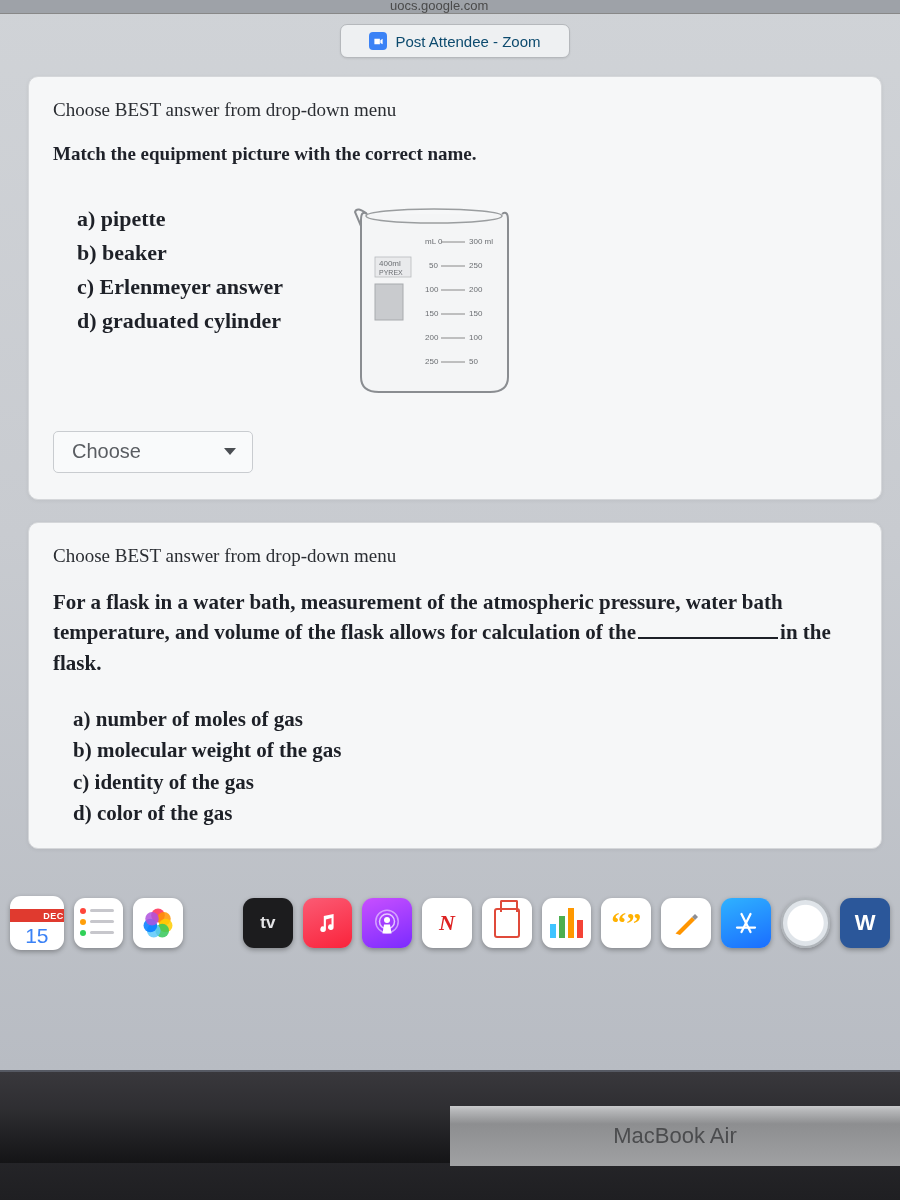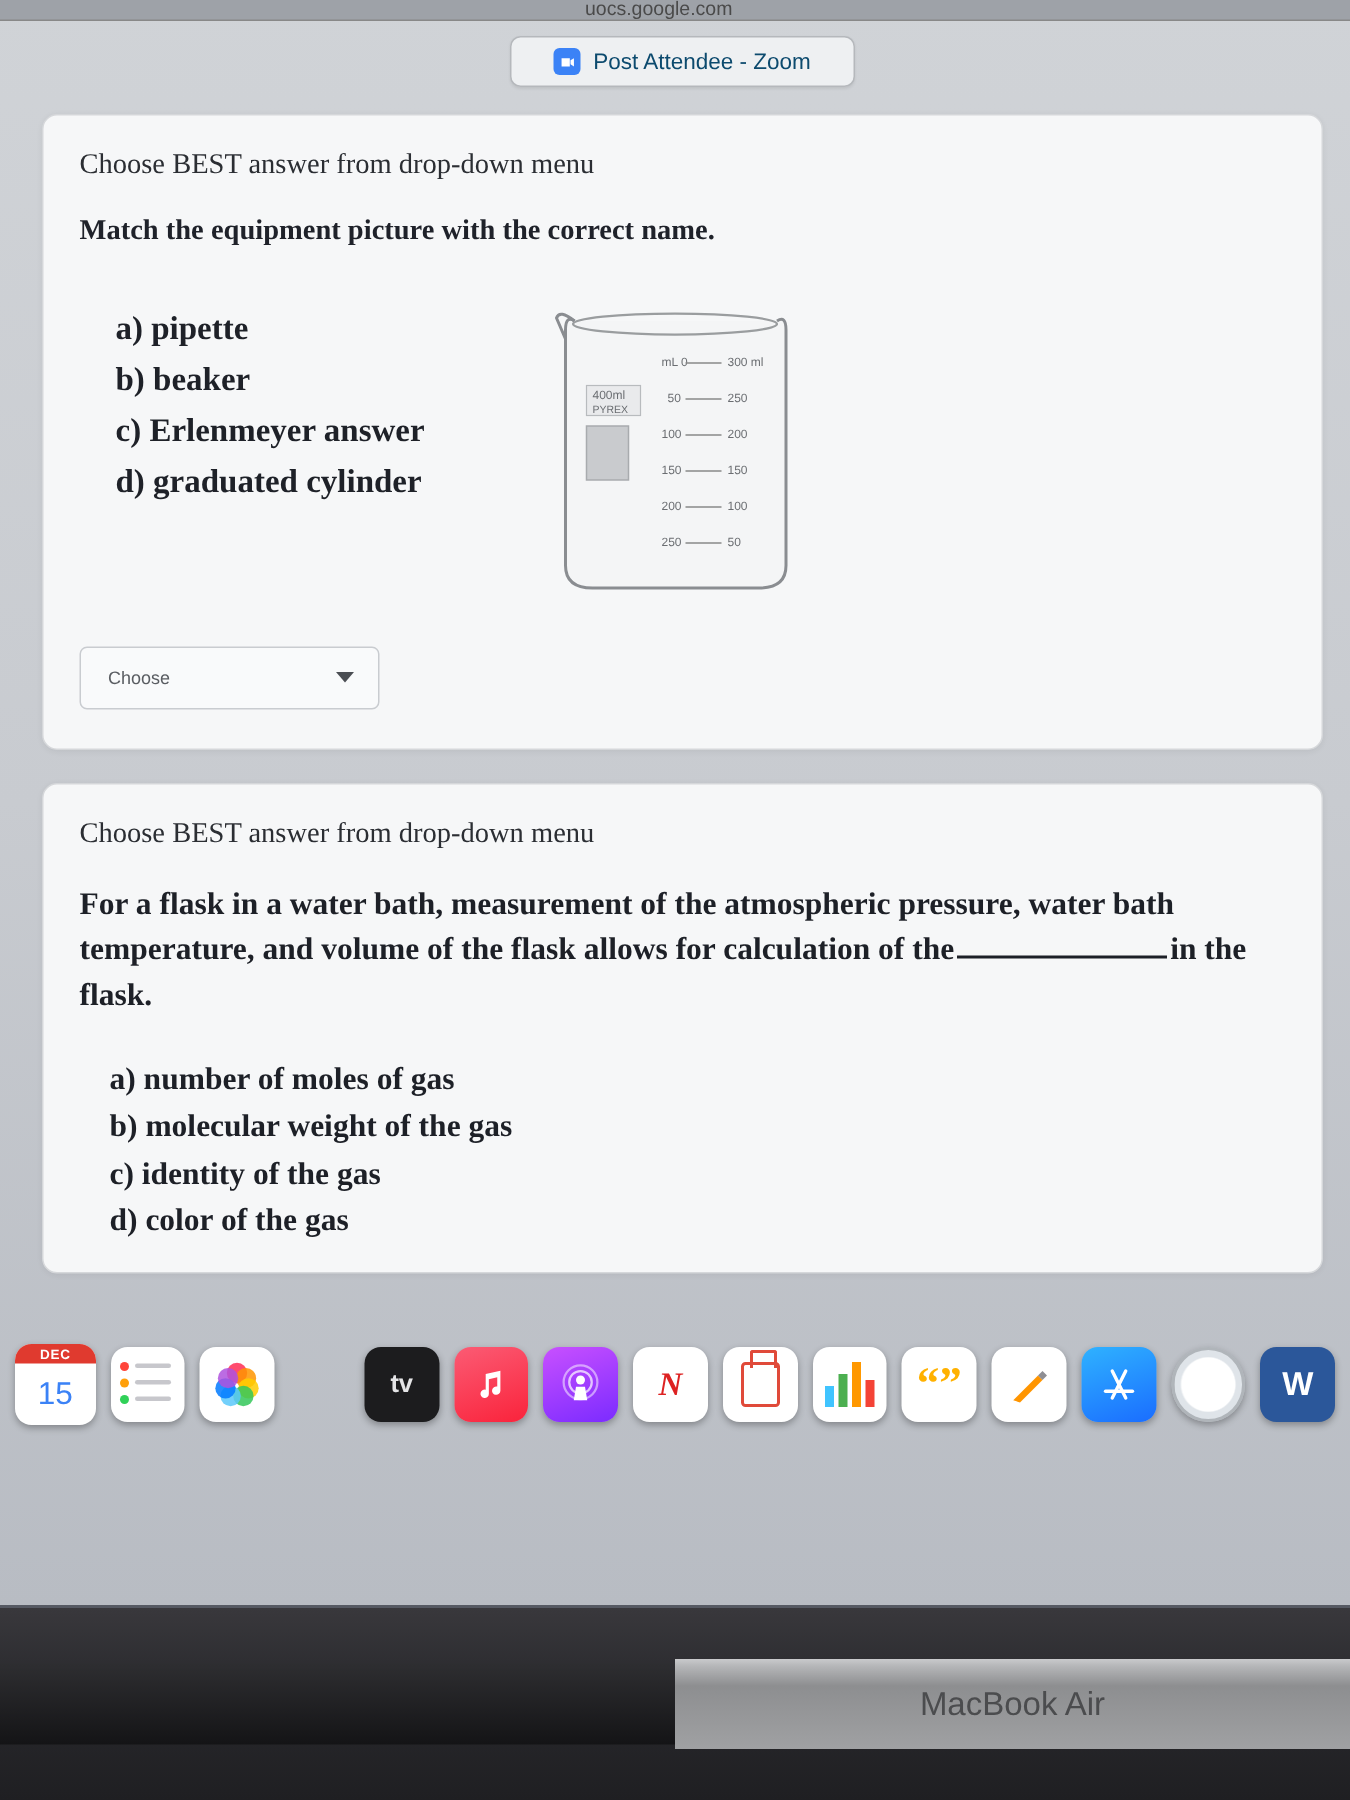--- a/index.html
+++ b/index.html
@@ -72,21 +72,21 @@
   .q-heading {
     font-family: Georgia, "Times New Roman", serif;
     font-weight: bold;
     font-size: 19px;
     color: #1f222a;
     line-height: 1.35;
     margin-bottom: 26px;
   }
   .q-body-row {
     display: flex;
-    gap: 30px;
+    gap: 14px;
     align-items: flex-start;
     margin-top: 35px;
   }
   .options {
     font-family: Georgia, "Times New Roman", serif;
     font-size: 22px;
     font-weight: bold;
     color: #1e2128;
     line-height: 1.55;
     padding-left: 24px;
@@ -107,21 +107,21 @@
     margin-top: 34px;
     width: 200px;
     height: 42px;
     background: #f9fafb;
     border: 1px solid #c9ccd0;
     border-radius: 5px;
     display: flex;
     align-items: center;
     justify-content: space-between;
     padding: 0 16px 0 18px;
-    font-size: 12px;
+    font-size: 20px;
     color: #5a5d62;
     cursor: pointer;
   }
   .caret {
     width: 0; height: 0;
     border-left: 6px solid transparent;
     border-right: 6px solid transparent;
     border-top: 7px solid #4b4e53;
   }
   .q2-text {
@@ -164,23 +164,24 @@
     border-radius: 11px;
     overflow: hidden;
     box-shadow: 0 2px 5px rgba(0,0,0,0.3);
     display: flex; flex-direction: column;
   }
   .cal-top {
     background: #e03a2f;
     color: #fff;
     font-size: 9px;
     font-weight: bold;
-    text-align: center;
+    text-align: right;
     padding: 2px 0 1px;
     letter-spacing: 0.5px;
+    margin-top: 13px;
   }
   .cal-day {
     flex: 1;
     display: flex; align-items: center; justify-content: center;
     font-size: 21px;
     color: #3b82f6;
     font-weight: 400;
   }
   .dock-icon {
     width: 50px; height: 50px;

